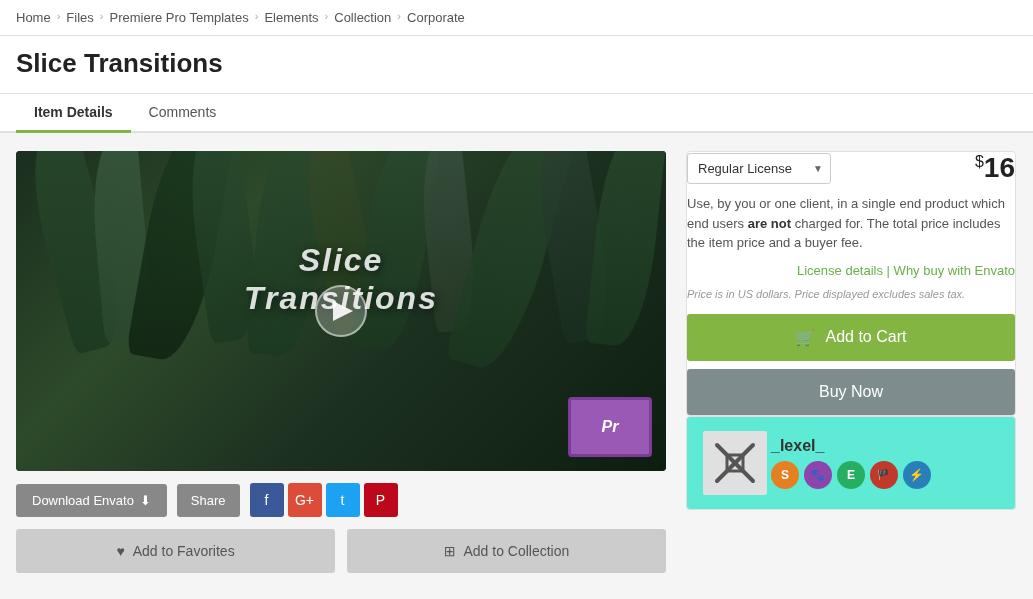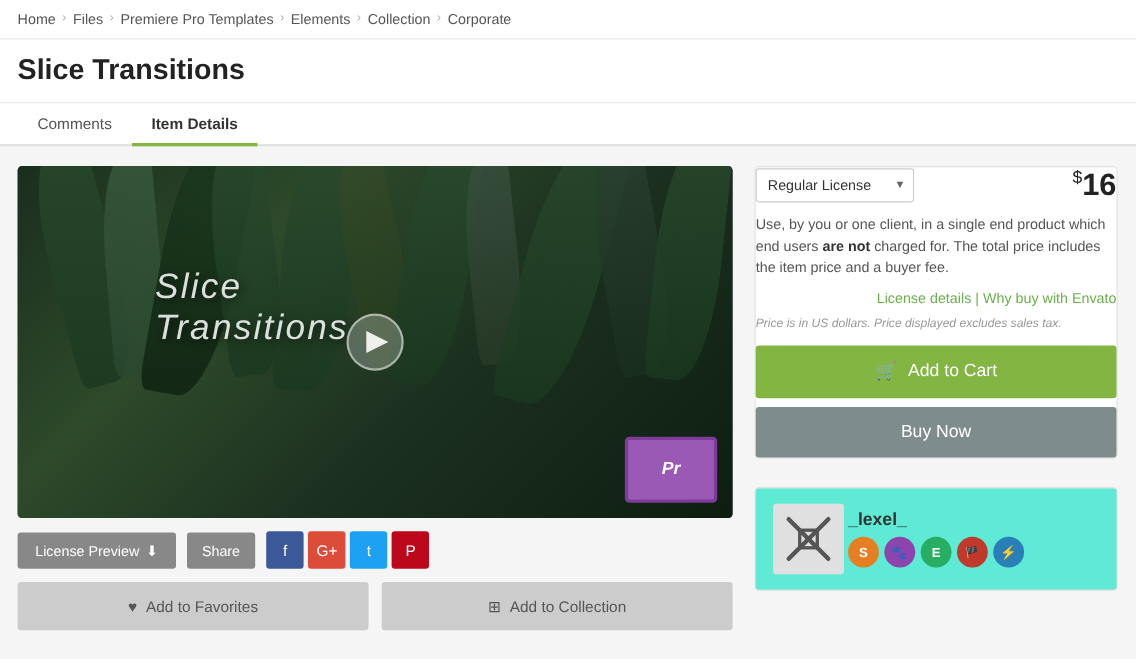--- a/index.html
+++ b/index.html
@@ -103,22 +103,23 @@
     .leaf8 { width: 45px; height: 190px; top: -10px; left: 410px; transform: rotate(-6deg); background: linear-gradient(180deg, #3a5040, #283a28); }
     .leaf9 { width: 70px; height: 250px; top: -30px; left: 460px; transform: rotate(15deg); }
     .leaf10 { width: 55px; height: 210px; top: -20px; left: 530px; transform: rotate(-10deg); background: linear-gradient(180deg, #2a4030, #1a2e20); }
     .leaf11 { width: 60px; height: 220px; top: -25px; left: 580px; transform: rotate(6deg); }
 
     .video-text {
       position: absolute;
       top: 40%;
       left: 50%;
       transform: translate(-50%, -50%);
+      text-align: center;
       color: rgba(255,255,255,0.85);
-      font-weight: normal;
+      font-weight: bold;
       font-style: italic;
       font-size: 32px;
       text-shadow: 2px 2px 8px rgba(0,0,0,0.6);
       letter-spacing: 2px;
       line-height: 1.2;
       width: 400px;
     }
 
     .play-btn {
       position: absolute;
@@ -250,21 +251,21 @@
     .right-panel {
       width: 330px;
       flex-shrink: 0;
     }
 
     .purchase-box {
       background: #fff;
       border: 1px solid #e0e0e0;
       border-radius: 4px;
       padding: 0;
-      margin-bottom: 26px;
+      margin-bottom: 0;
     }
 
     .license-row {
       display: flex;
       align-items: center;
       justify-content: space-between;
       margin-bottom: 10px;
     }
     .license-select {
       border: 1px solid #ccc;
@@ -422,22 +423,22 @@
   <a href="#">Elements</a>
   <span class="sep">›</span>
   <a href="#">Collection</a>
   <span class="sep">›</span>
   <span>Corporate</span>
 </div>
 
 <div class="page-title">Slice Transitions</div>
 
 <div class="tabs">
+  <div class="tab active">Item Details</div>
   <div class="tab">Comments</div>
-  <div class="tab active">Item Details</div>
 </div>
 
 <div class="main-content">
 
   <div class="left-panel">
 
     <div class="video-container">
       <div class="video-bg"></div>
       <div class="leaf-overlay">
         <div class="leaf leaf1"></div>
@@ -455,21 +456,21 @@
       <div class="video-text">
         <span>Slice</span><br>
         <span>Transitions</span>
       </div>
       <div class="play-btn"></div>
       <div class="pr-badge">Pr</div>
     </div>
 
     <div class="video-actions">
       <button class="btn-download">
-        <span>License Preview</span>
+        <span>Download Envato</span>
         <span>⬇</span>
       </button>
       <button class="btn-share">Share</button>
       <div class="share-icons">
         <button class="share-icon-btn share-fb">f</button>
         <button class="share-icon-btn share-gp">G+</button>
         <button class="share-icon-btn share-tw">t</button>
         <button class="share-icon-btn share-pi">P</button>
       </div>
     </div>

